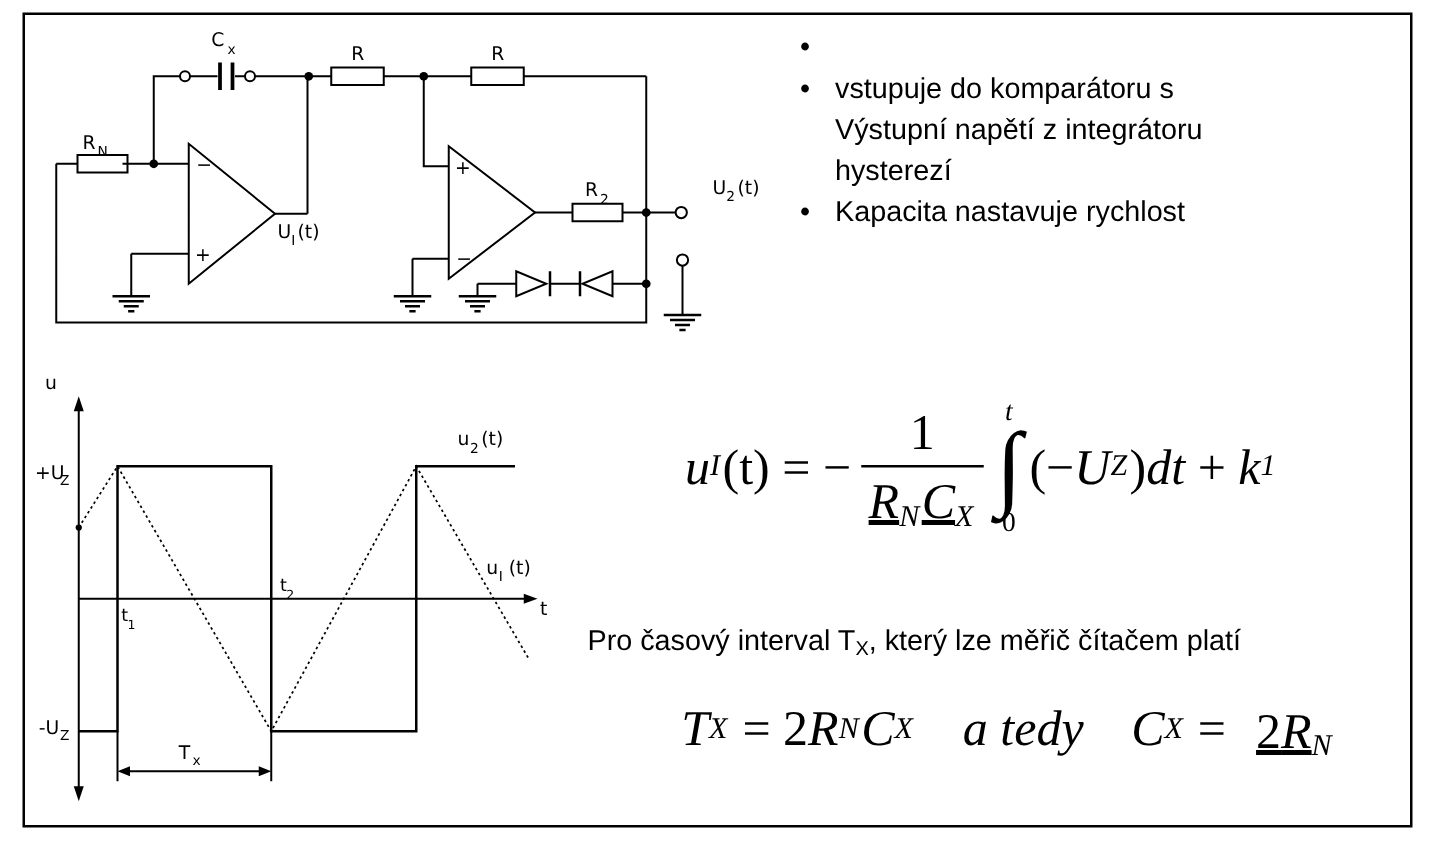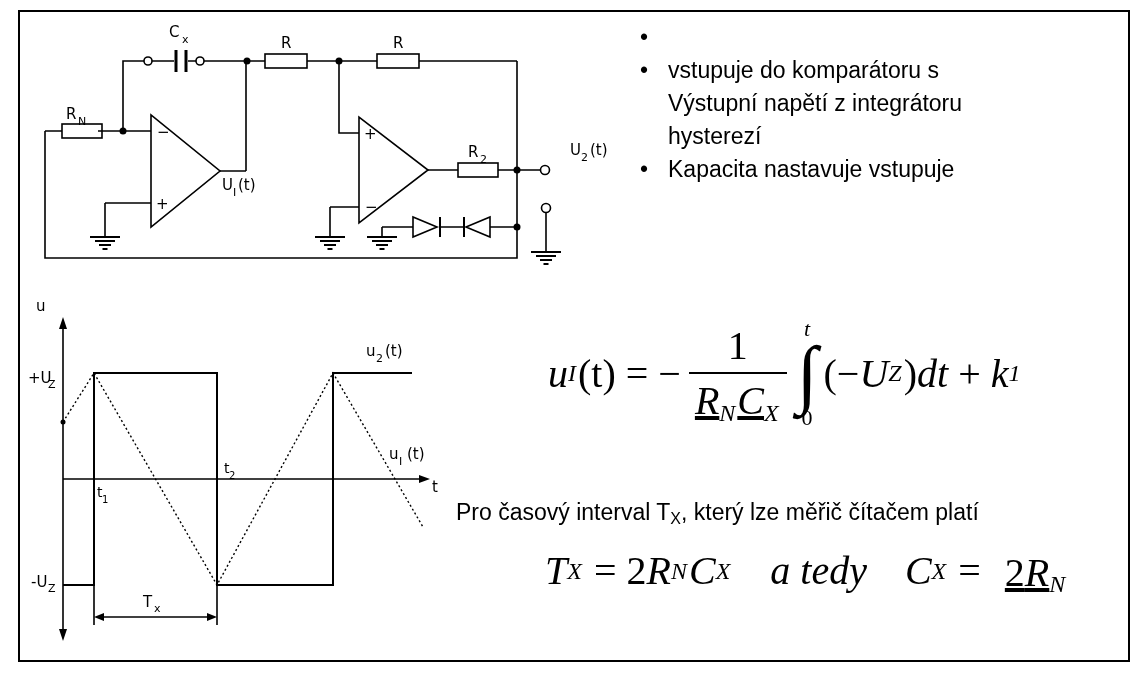--- a/index.html
+++ b/index.html
@@ -6,39 +6,39 @@
   #page{position:relative;width:1147px;height:674px;background:#fff;overflow:hidden;color:#000;}
   #frame{position:absolute;left:18px;top:10px;width:1112px;height:652px;border:2px solid #000;box-sizing:border-box;}
 
   
   .bullets{position:absolute;left:640px;top:21px;width:490px;
            font:23px/33px "Liberation Sans",sans-serif;color:#000;}
   .bullet{display:flex;}
   .bullet .mark{width:28px;flex:0 0 28px;}
 
   
-  .caption{position:absolute;left:456px;top:499px;font:23px "Liberation Sans",sans-serif;white-space:nowrap;}
+  .caption{position:absolute;left:470px;top:499px;font:23px "Liberation Sans",sans-serif;white-space:nowrap;}
   .caption sub{font-size:16px;vertical-align:-4px;line-height:0;}
 
   
   .formula{display:flex;align-items:center;font:italic 40px "Liberation Serif",serif;color:#000;white-space:nowrap;}
   .f1{position:absolute;left:548px;top:318px;}
   .f2{position:absolute;left:545px;top:545px;}
   .formula .up{font-style:normal;}
   .formula .op{font-style:normal;margin:0 10px;}
   .formula sub{font-size:24px;font-style:italic;line-height:0;vertical-align:-0.28em;margin-right:2px;}
   .frac{display:inline-flex;flex-direction:column;align-items:center;margin:0 8px;font-style:normal;}
   .frac .num{font-style:normal;align-self:stretch;text-align:center;border-bottom:2.5px solid #000;padding:0 4px 3px 4px;}
   .frac .den{padding:3px 6px 0 6px;text-decoration:underline;}
   .frac .it, .it{font-style:italic;}
   .intgrp{display:inline-flex;flex-direction:column;align-items:center;margin:0 6px 0 2px;font-style:normal;}
   .intgrp .lim{font-size:22px;line-height:1;font-style:italic;}
   .intgrp .lim.lower{font-style:normal;}
   .isign{font-size:76px;line-height:0.88;font-style:normal;font-family:"Liberation Serif","DejaVu Serif",serif;}
-  .mid{margin:2px 38px;}
+  .mid{margin:14px 38px;}
 
   
   .clabel{font:15px "DejaVu Sans",sans-serif;fill:#000;}
   .csub{font:11px "DejaVu Sans",sans-serif;fill:#000;}
   .csm{font:14px "DejaVu Sans",sans-serif;fill:#000;}
   .cxs{font:10px "DejaVu Sans",sans-serif;fill:#000;}
   svg{position:absolute;}
   .stroke{stroke:#000;fill:none;stroke-width:1.6;}
   .thick{stroke:#000;fill:none;stroke-width:2;}
 </style>
@@ -191,21 +191,21 @@
       <span class="mark">•</span>
       <span class="lines">
         <div>vstupuje do komparátoru s</div>
         <div>Výstupní napětí z integrátoru</div>
         <div>hysterezí</div>
       </span>
     </div>
     <div class="bullet">
       <span class="mark">•</span>
       <span class="lines">
-        <div>Kapacita nastavuje vstupuje</div>
+        <div>Kapacita nastavuje rychlost</div>
       </span>
     </div>
   </div>
 
   <div class="formula f1">
     <span class="it">u</span>
       <sub>I</sub>
       <span class="up">(t)</span>
     <span class="op">=</span>
     <span class="up">−</span>

